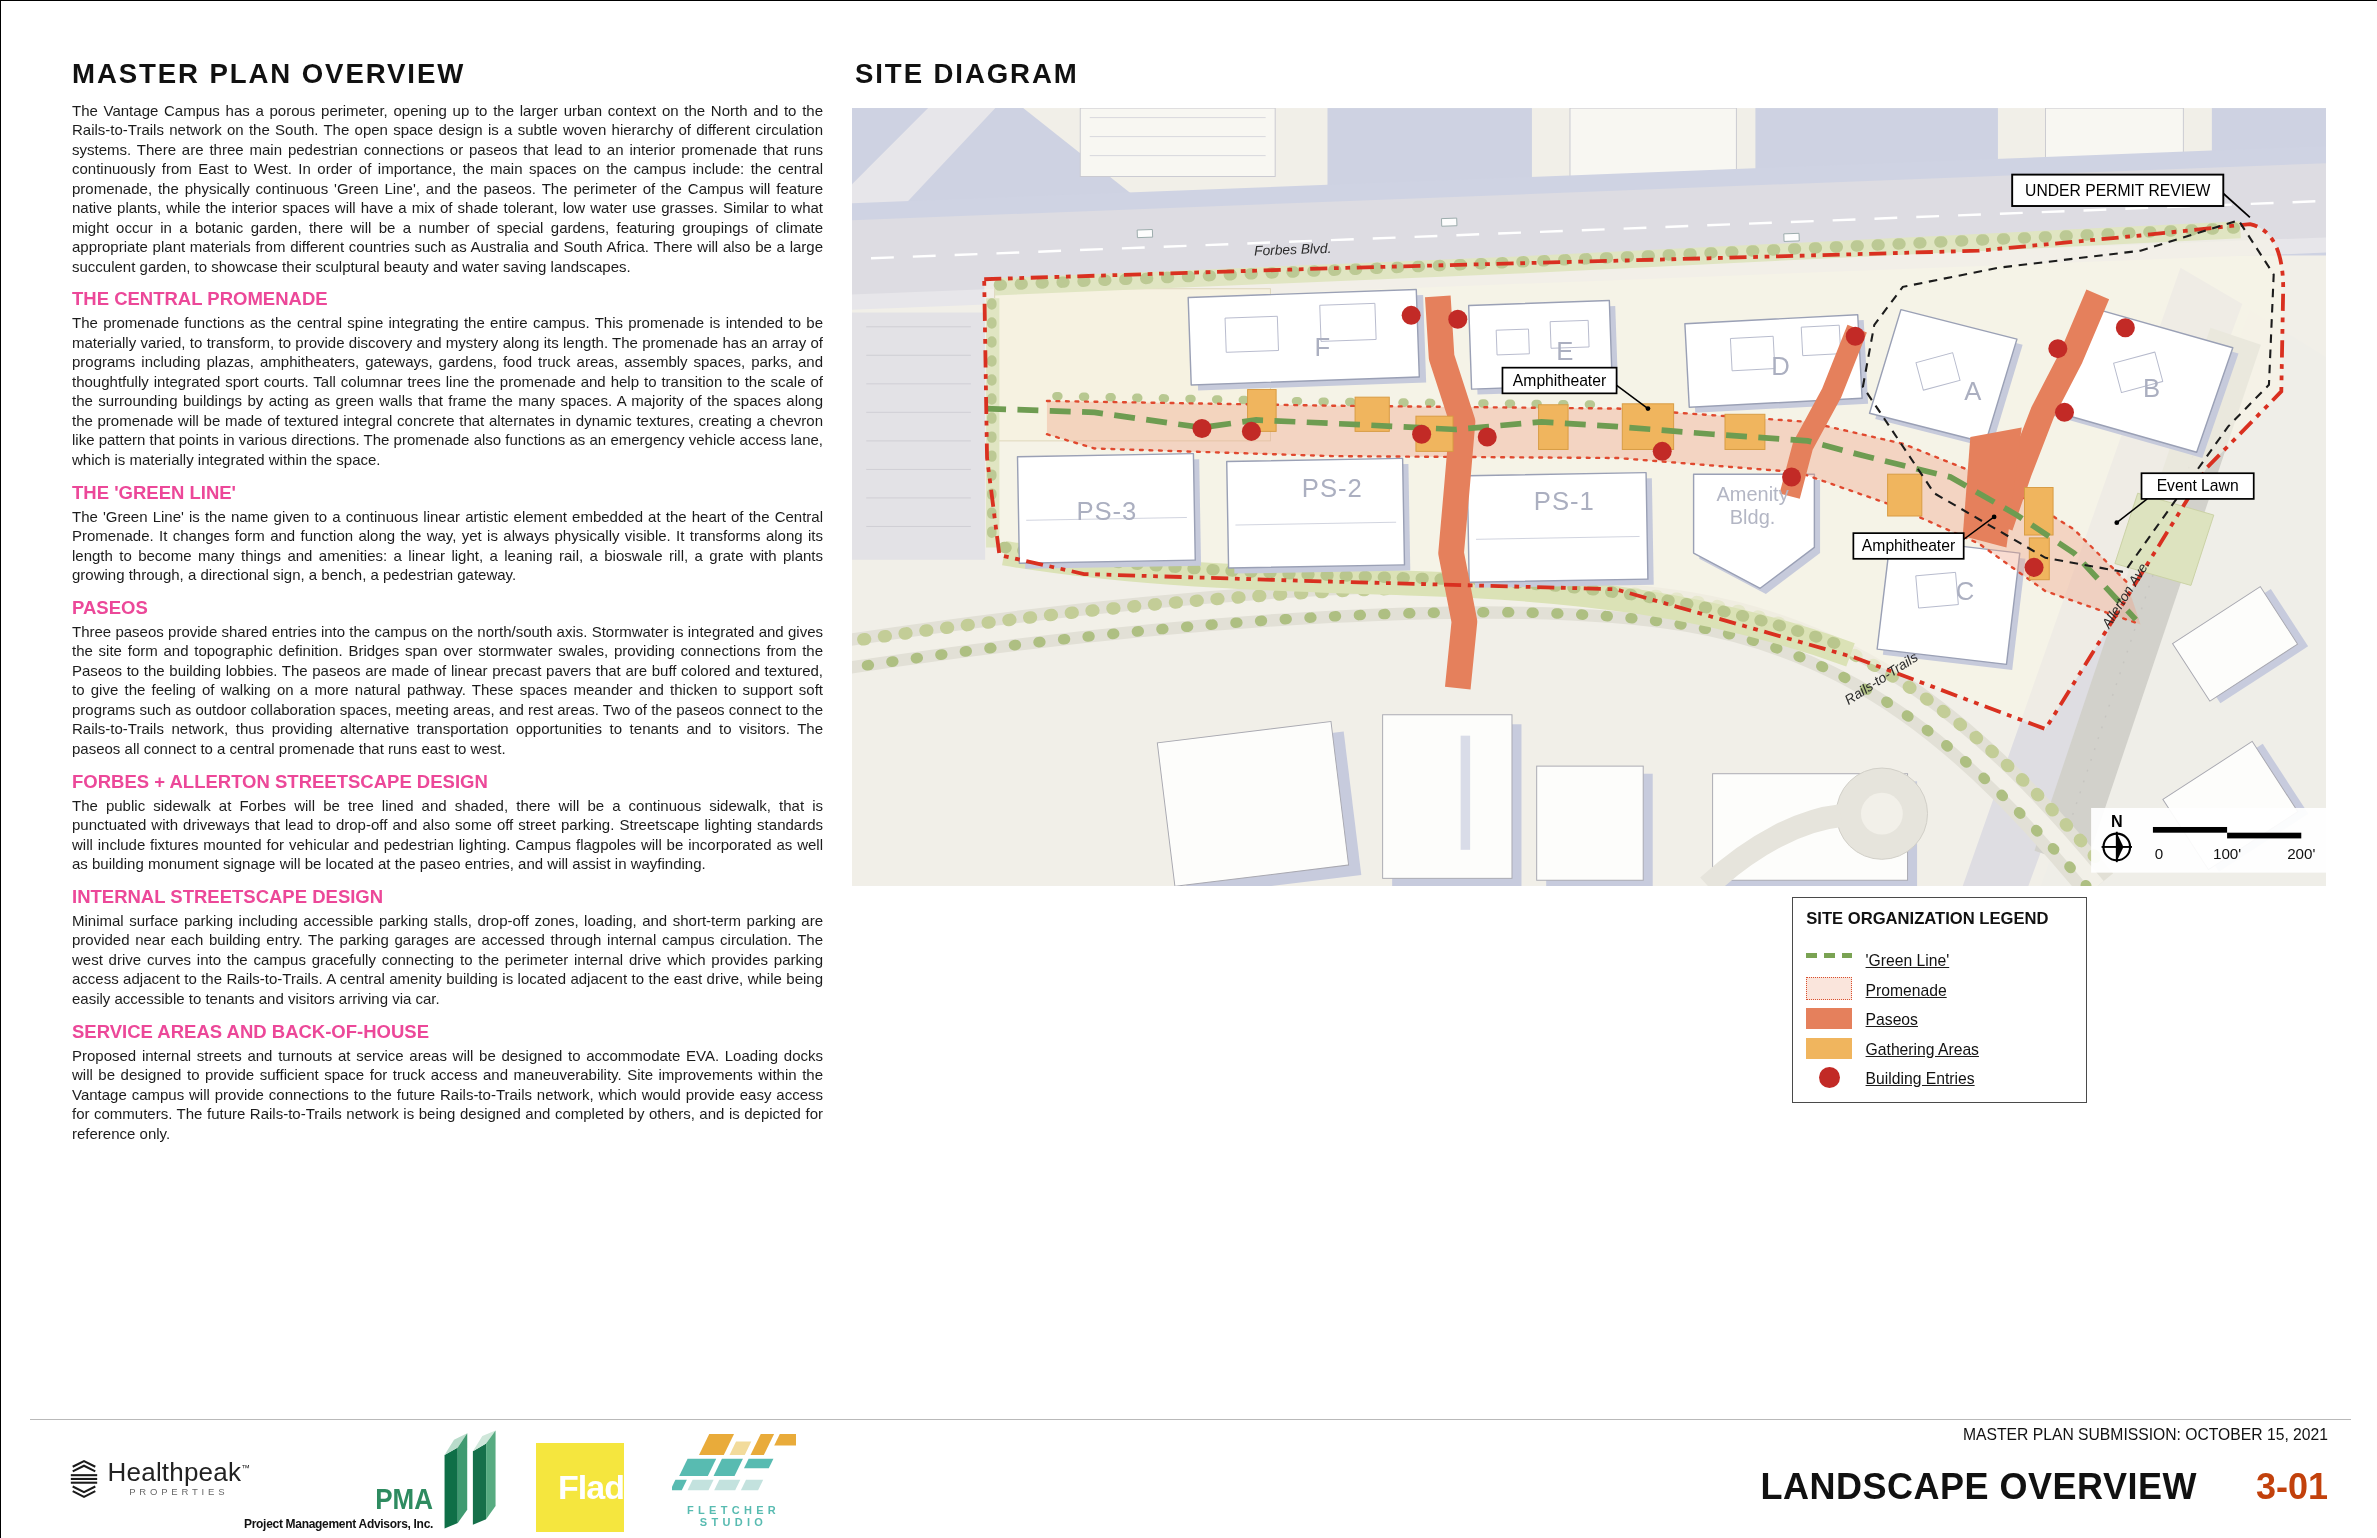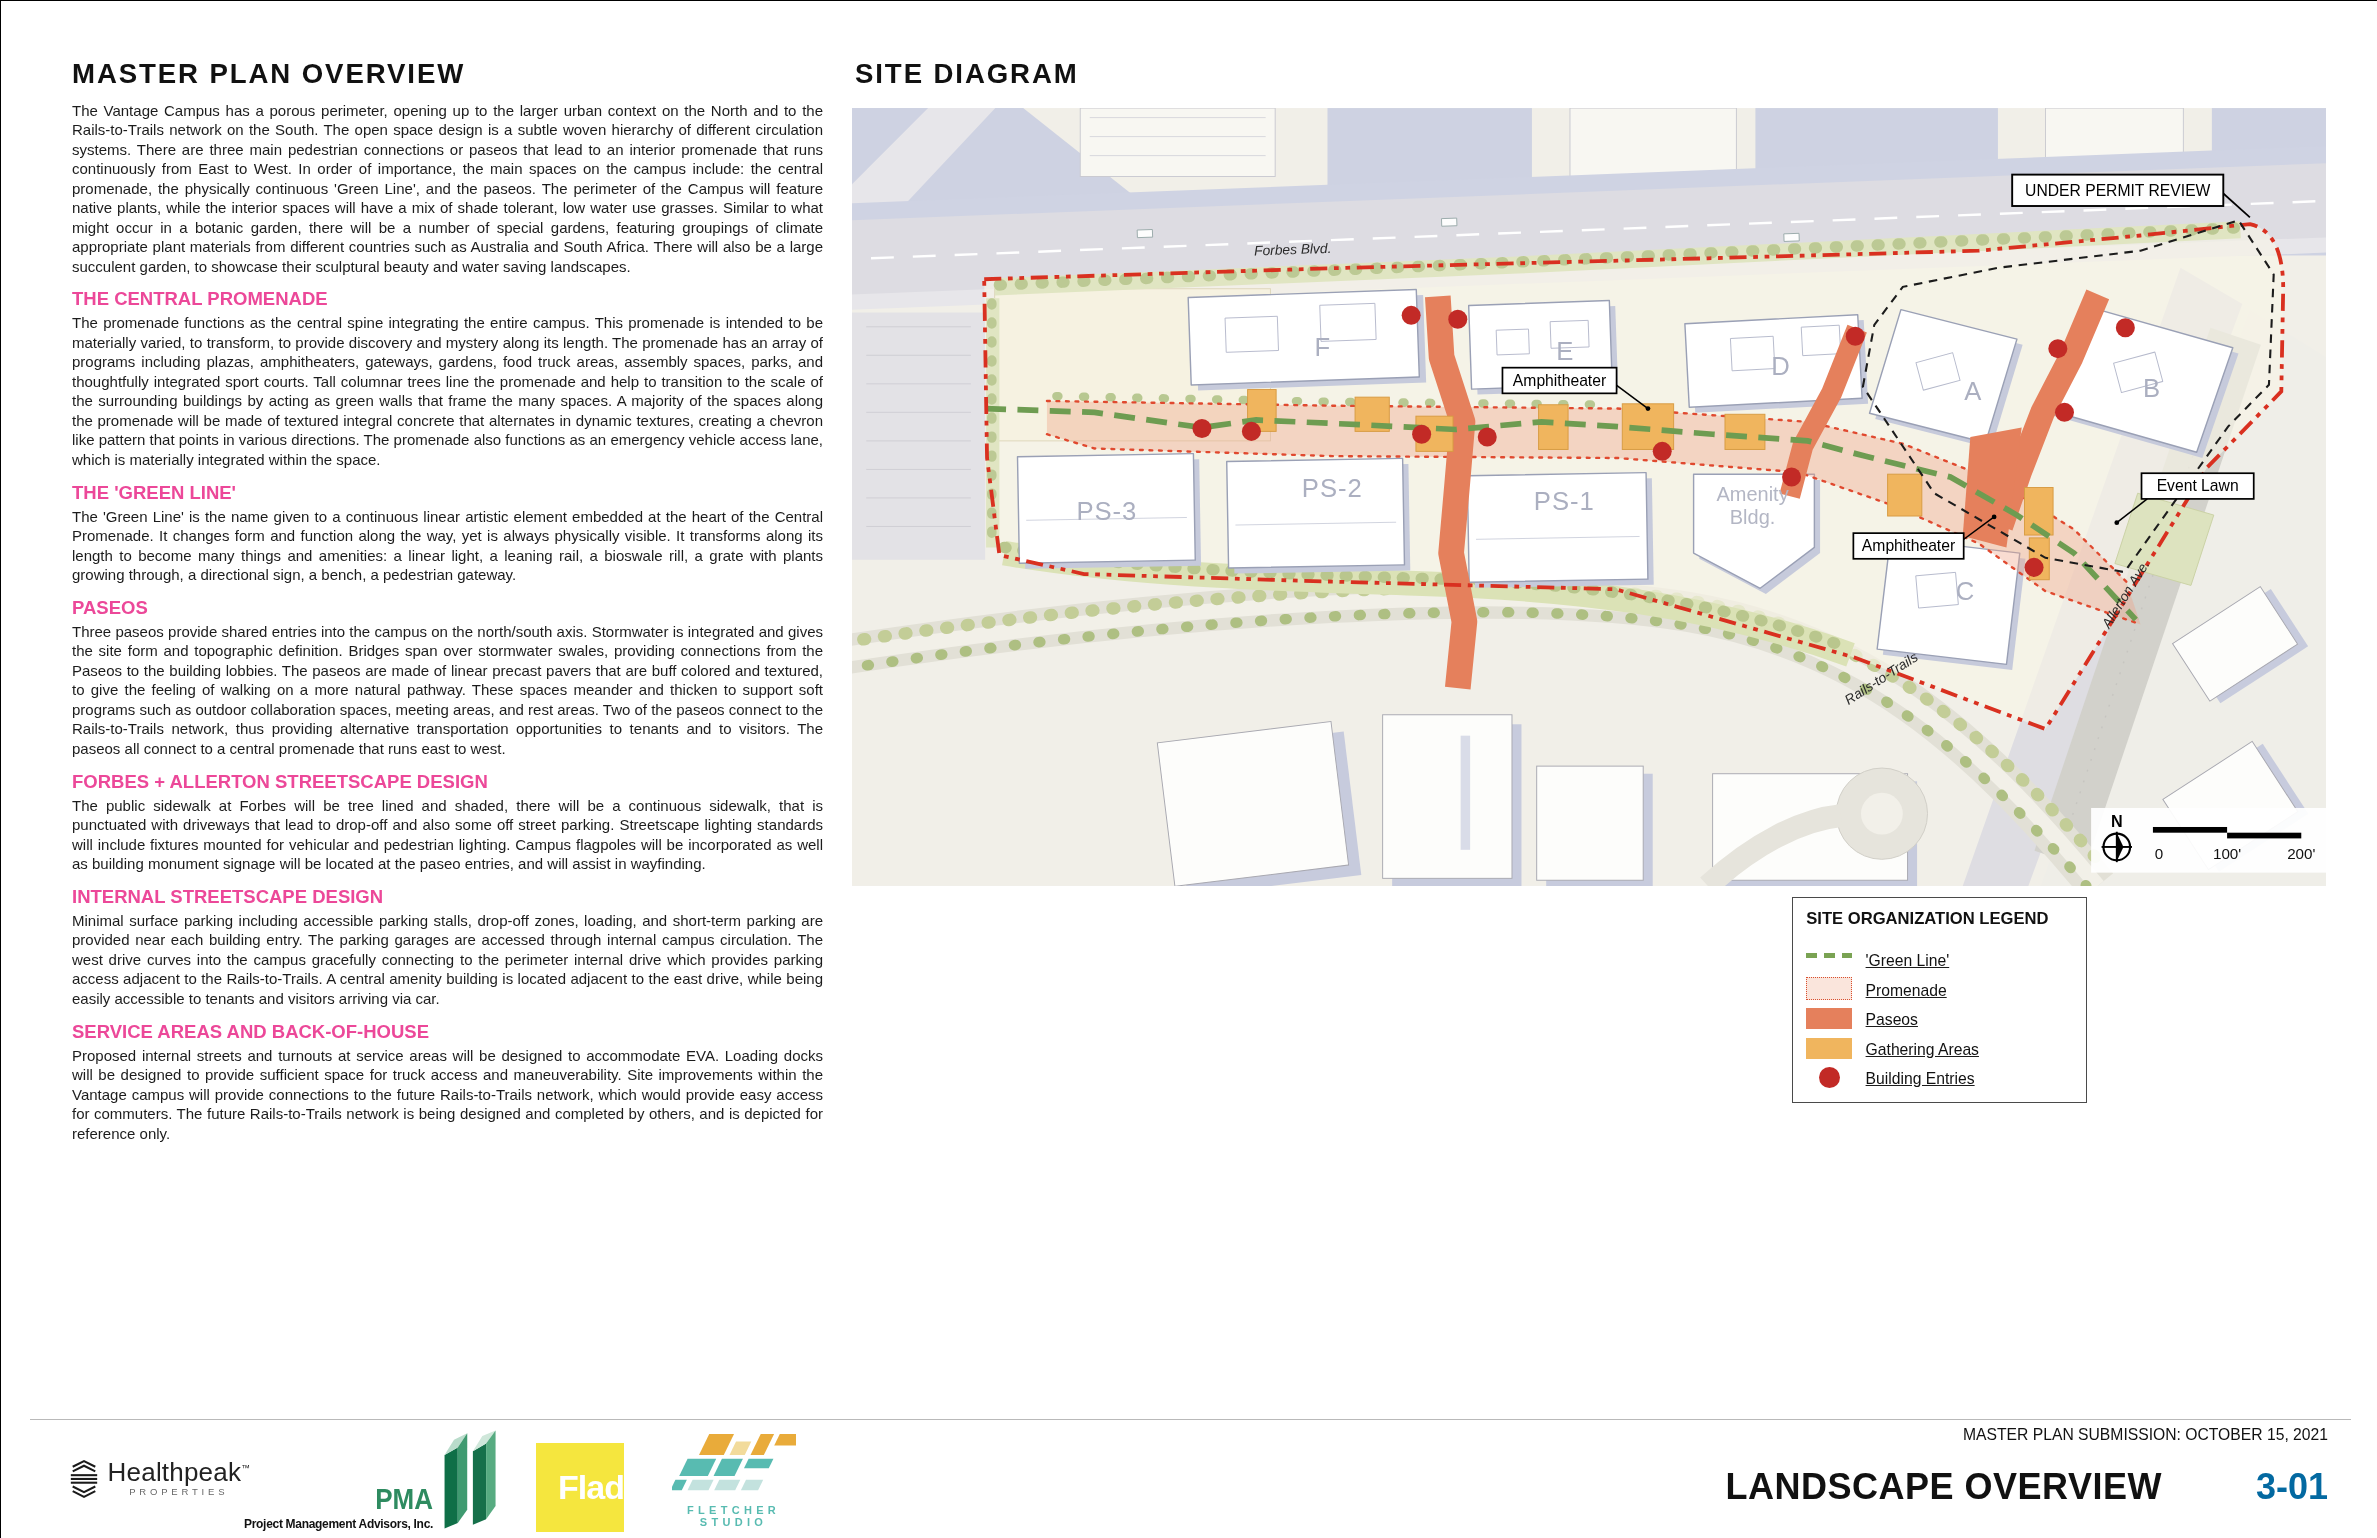--- a/index.html
+++ b/index.html
@@ -29,23 +29,23 @@
   .sw-green-line{height:5.7px;background:repeating-linear-gradient(90deg,#7aa353 0 11.4px,transparent 11.4px 18px);align-self:center;}
   .sw-promenade{background:#fae5dc;border:1.9px dotted #d94f2f;height:23px;}
   .sw-paseos{background:#E5805C;}
   .sw-gathering{background:#F0B55E;}
   .sw-entries{background:transparent;}
   .sw-entries .dot{width:21px;height:21px;border-radius:50%;background:#C22A26;}
   .llabel{font-size:15.7px;color:#111;}
   
   .divider{position:absolute;left:28.5px;top:1418px;width:2321px;height:1px;background:#b9b9b9;}
   .submission{position:absolute;right:49px;top:1425px;font-size:15.7px;color:#111;}
-  .sheetline{position:absolute;right:49px;top:1465px;display:flex;align-items:baseline;gap:94px;}
+  .sheetline{position:absolute;right:49px;top:1465px;display:flex;align-items:baseline;gap:59px;}
   .sheetline .stitle{font-size:36px;font-weight:700;color:#111;letter-spacing:0.5px;}
-  .sheetline .snum{font-size:36px;font-weight:700;color:#0369a1;}
+  .sheetline .snum{font-size:36px;font-weight:700;color:#c2410c;}
   .hp{position:absolute;left:67px;top:1457px;display:flex;align-items:center;}
   .hp .hptxt{margin-left:7.6px;}
   .hp .hpname{font-size:26px;color:#222;letter-spacing:0.2px;line-height:1;}
   .hp .tm{font-size:8.6px;vertical-align:super;color:#222;}
   .hp .hpsub{font-size:9.5px;letter-spacing:3.8px;color:#666;margin-top:1.9px;text-align:center;}
   .pma{position:absolute;left:243px;top:1427px;display:flex;align-items:flex-end;}
   .pma .pmatxt{text-align:right;margin-right:3.8px;}
   .pma .pmaletters{font-size:26px;font-weight:700;color:#2e8b60;transform:scaleY(1.15);transform-origin:bottom;}
   .pma .pmaname{font-size:12px;font-weight:700;color:#111;letter-spacing:-0.3px;white-space:nowrap;}
   .flad{position:absolute;left:535px;top:1442px;width:88px;height:89px;background:#F5E63E;

